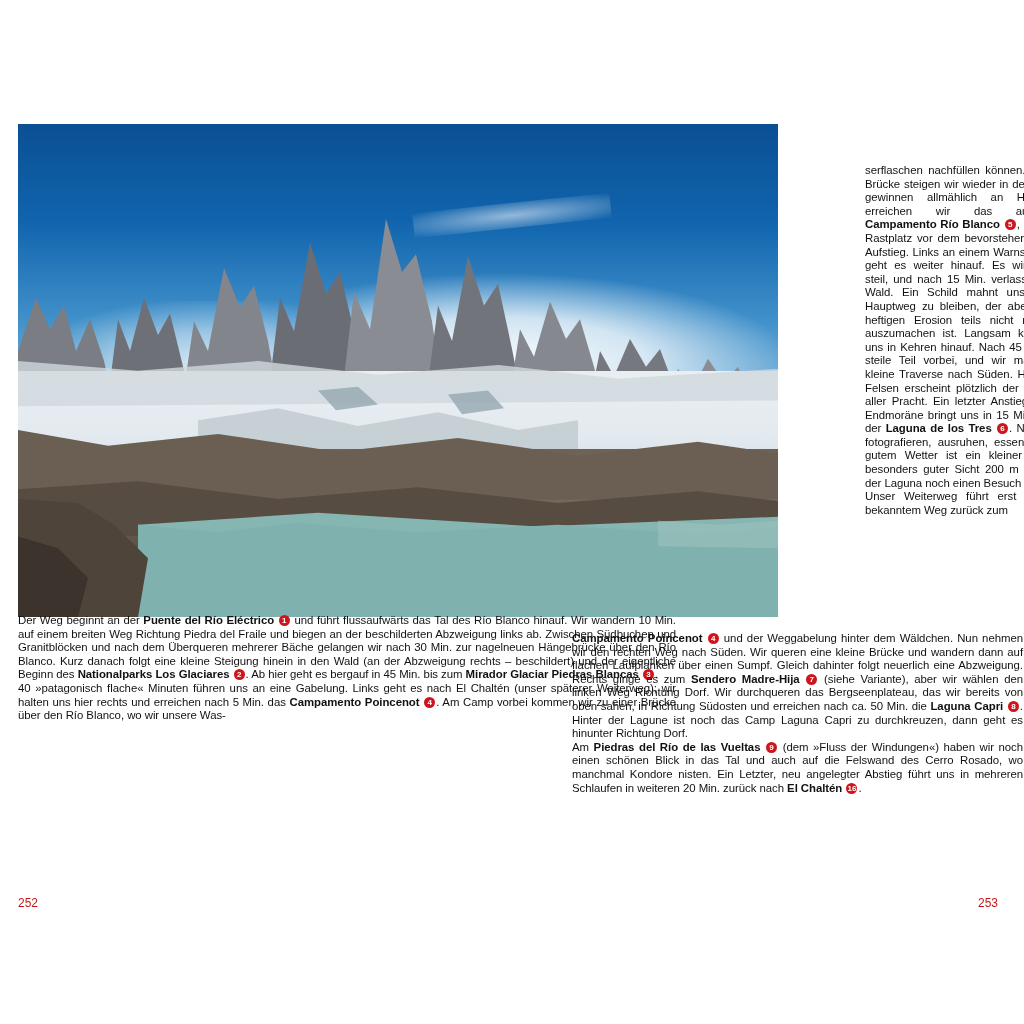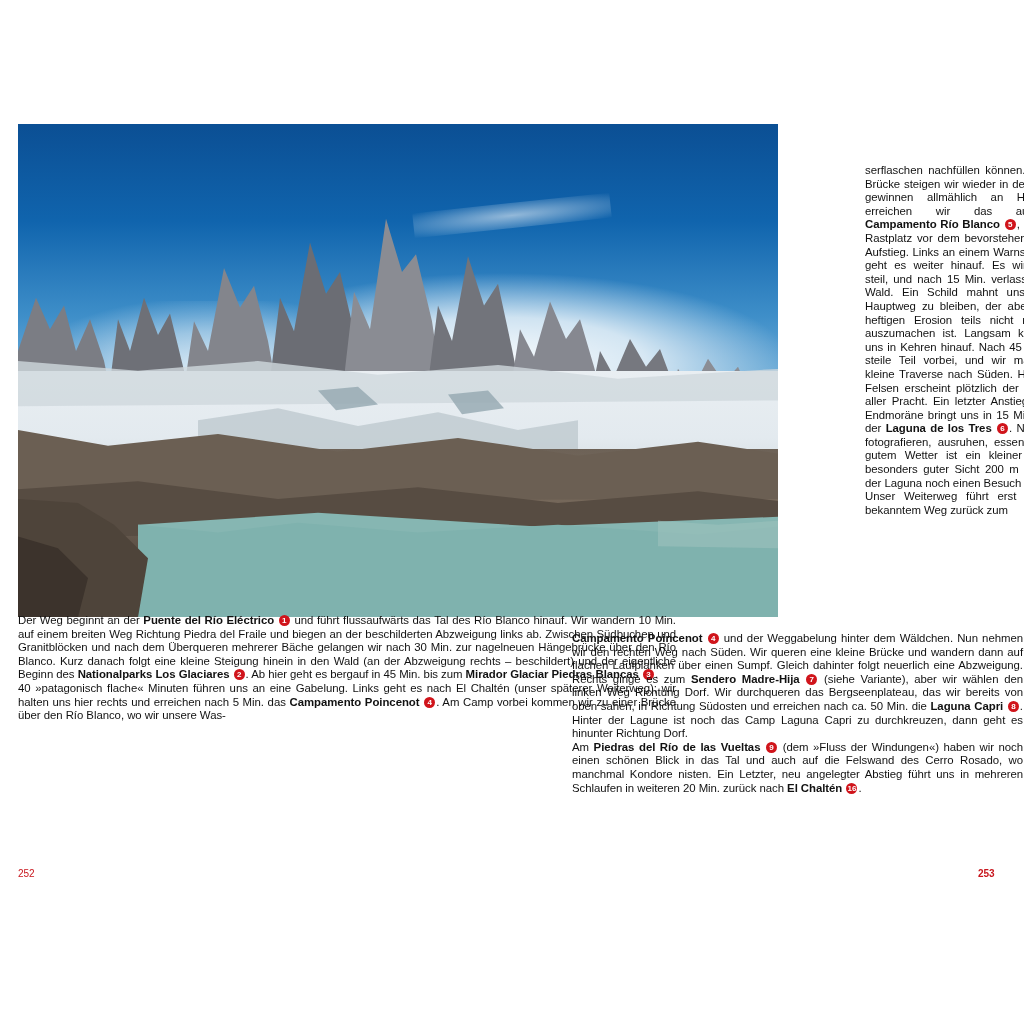--- a/index.html
+++ b/index.html
@@ -125,26 +125,27 @@
     font-weight: bold;
     text-align: center;
     vertical-align: 1px;
     margin: 0 1px;
     font-family: "Liberation Sans", sans-serif;
   }
 
   
   .folio {
     position: absolute;
-    font-size: 10px;
+    font-size: 12px;
     color: #c8161d;
     font-weight: normal;
+    margin-top: 28px;
   }
   #folio-left { left: 18px; top: 868px; }
-  #folio-right { left: 978px; top: 868px; font-weight: bold; }
+  #folio-right { left: 978px; top: 868px; }
 </style>
 </head>
 <body>
 
 <div class="page">
 
   <div class="photo">
     <div class="sky"></div>
     <div class="wisp"></div>
     <div class="cloudband2"></div>

